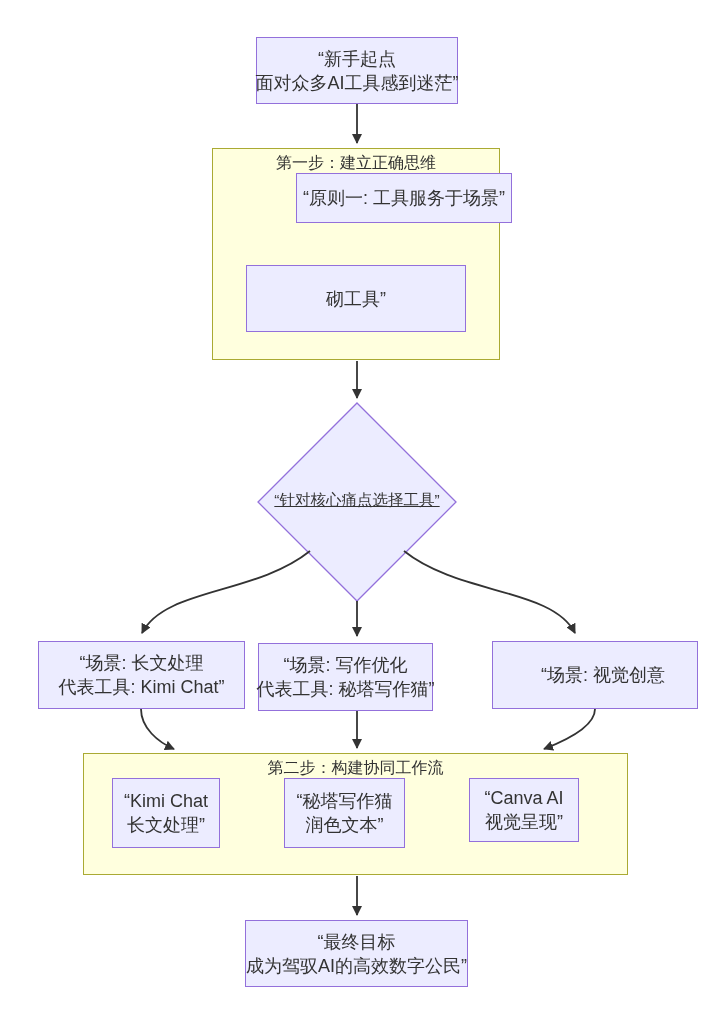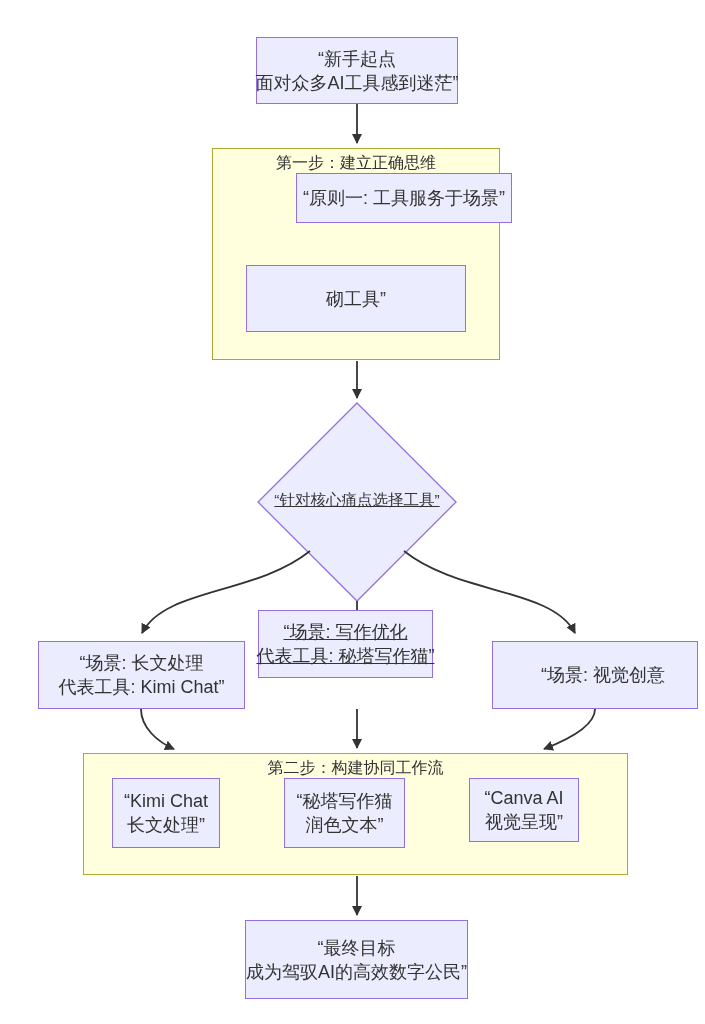--- a/index.html
+++ b/index.html
@@ -121,21 +121,21 @@
   <div class="node" style="left:246px; top:265px; width:220px; height:67px;">
     <span>砌工具”</span>
   </div>
 
   <div class="decision-label" style="left:257px; top:490px; width:200px;">“针对核心痛点选择工具”</div>
 
   <div class="node" style="left:38px; top:641px; width:207px; height:68px;">
     <span>“场景: 长文处理</span>
     <span>代表工具: Kimi Chat”</span>
   </div>
-  <div class="node" style="left:258px; top:610px; width:175px; height:68px;text-decoration:underline;">
+  <div class="node" style="left:258px; top:643px; width:175px; height:68px;">
     <span>“场景: 写作优化</span>
     <span>代表工具: 秘塔写作猫”</span>
   </div>
   <div class="node" style="left:492px; top:641px; width:206px; height:68px;padding-left:16px;">
     <span>“场景: 视觉创意</span>
   </div>
 
   <div class="cluster" style="left:83px; top:753px; width:545px; height:122px;">
     <div class="cluster-title">第二步：构建协同工作流</div>
   </div>
@@ -145,18 +145,18 @@
   </div>
   <div class="node" style="left:284px; top:778px; width:121px; height:70px;">
     <span>“秘塔写作猫</span>
     <span>润色文本”</span>
   </div>
   <div class="node" style="left:469px; top:778px; width:110px; height:64px;align-items:center;">
     <span>“Canva AI</span>
     <span>视觉呈现”</span>
   </div>
 
-  <div class="node" style="left:245px; top:920px; width:223px; height:79px;align-items:center;">
+  <div class="node" style="left:245px; top:920px; width:223px; height:67px;align-items:center;">
     <span>“最终目标</span>
     <span>成为驾驭AI的高效数字公民”</span>
   </div>
 
 </div>
 
 </body></html>

